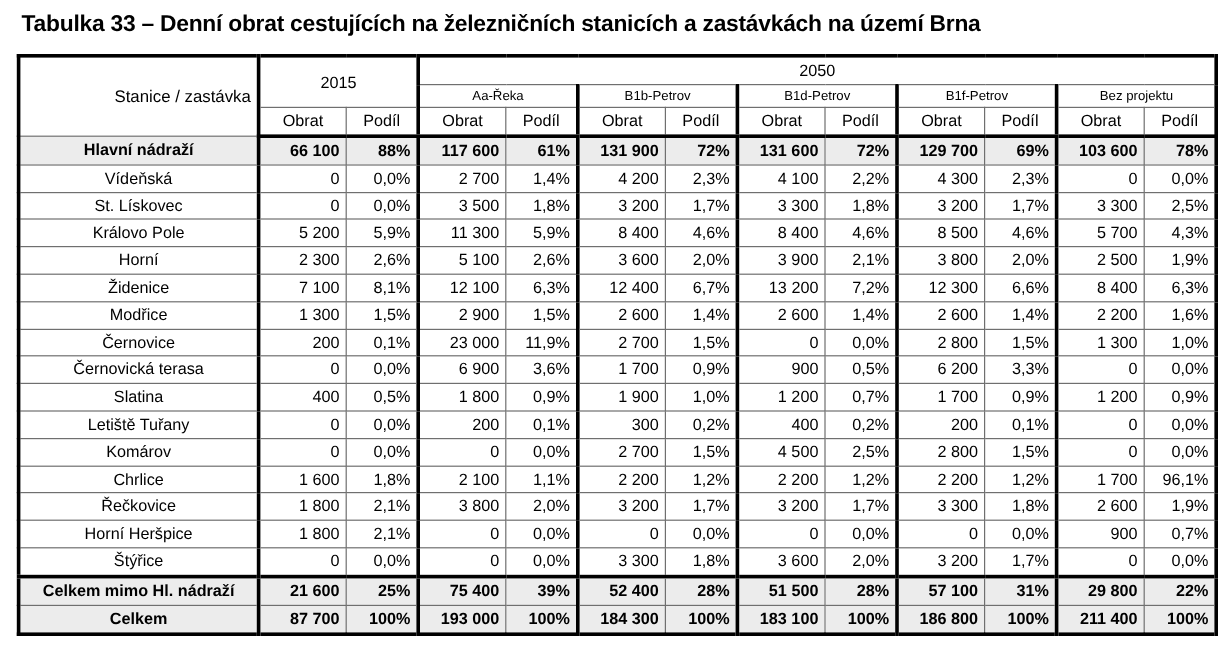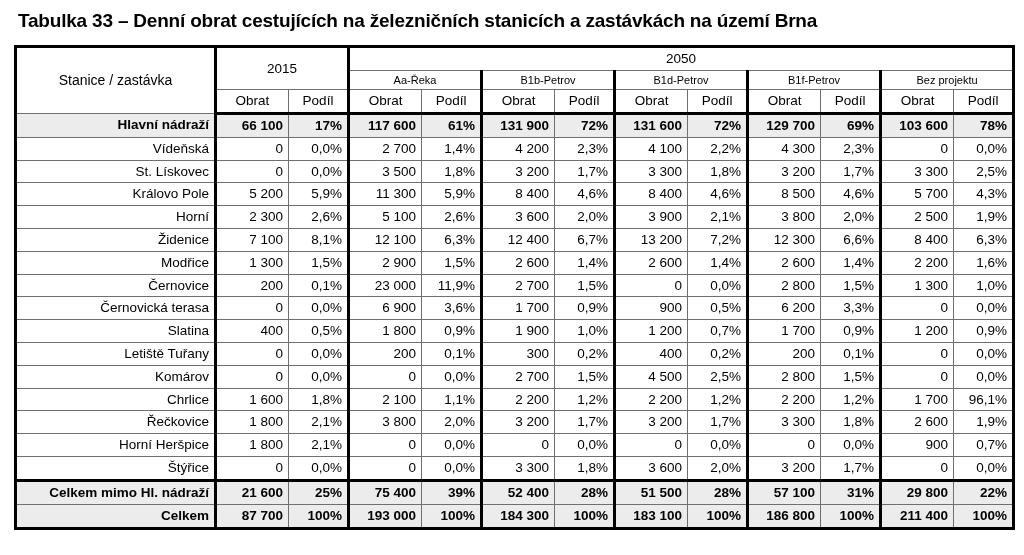--- a/index.html
+++ b/index.html
@@ -51,32 +51,32 @@
   table.t33 {
     border: 3px solid #000;
   }
   
   .grp-left { border-left: 3px solid #000 !important; }
   .grp-right { border-right: 3px solid #000 !important; }
   .hdr-bot { border-bottom: 3px solid #000 !important; }
   .row-top-thick { border-top: 3px solid #000 !important; }
 
   th.h-station {
-    text-align: center;
+    text-align: right;
     vertical-align: middle;
     font-size: 14px;
   }
   th.h-year, th.h-scen, th.h-sub {
     text-align: center;
     font-size: 13.5px;
   }
   th.h-scen { font-size: 11px; }
 
   td.name {
-    text-align: right;
+    text-align: center;
     font-size: 13.5px;
   }
   td.num {
     text-align: right;
     font-size: 13.5px;
   }
   tr.bold td { font-weight: bold; }
   tr.shade td { background: #ececec; }
   tr.zebra-hdr th { background: #ffffff; }
 
@@ -134,21 +134,21 @@
           <th class="h-sub grp-left hdr-bot">Obrat</th>
           <th class="h-sub hdr-bot">Podíl</th>
           <th class="h-sub grp-left hdr-bot">Obrat</th>
           <th class="h-sub grp-right hdr-bot">Podíl</th>
         </tr>
       </thead>
       <tbody id="tbody">
           <tr class="bold shade">
             <td class="name">Hlavní nádraží</td>
             <td class="num grp-left">66 100</td>
-            <td class="num">17%</td>
+            <td class="num">88%</td>
             <td class="num grp-left">117 600</td>
             <td class="num">61%</td>
             <td class="num grp-left">131 900</td>
             <td class="num">72%</td>
             <td class="num grp-left">131 600</td>
             <td class="num">72%</td>
             <td class="num grp-left">129 700</td>
             <td class="num">69%</td>
             <td class="num grp-left">103 600</td>
             <td class="num grp-right">78%</td>

